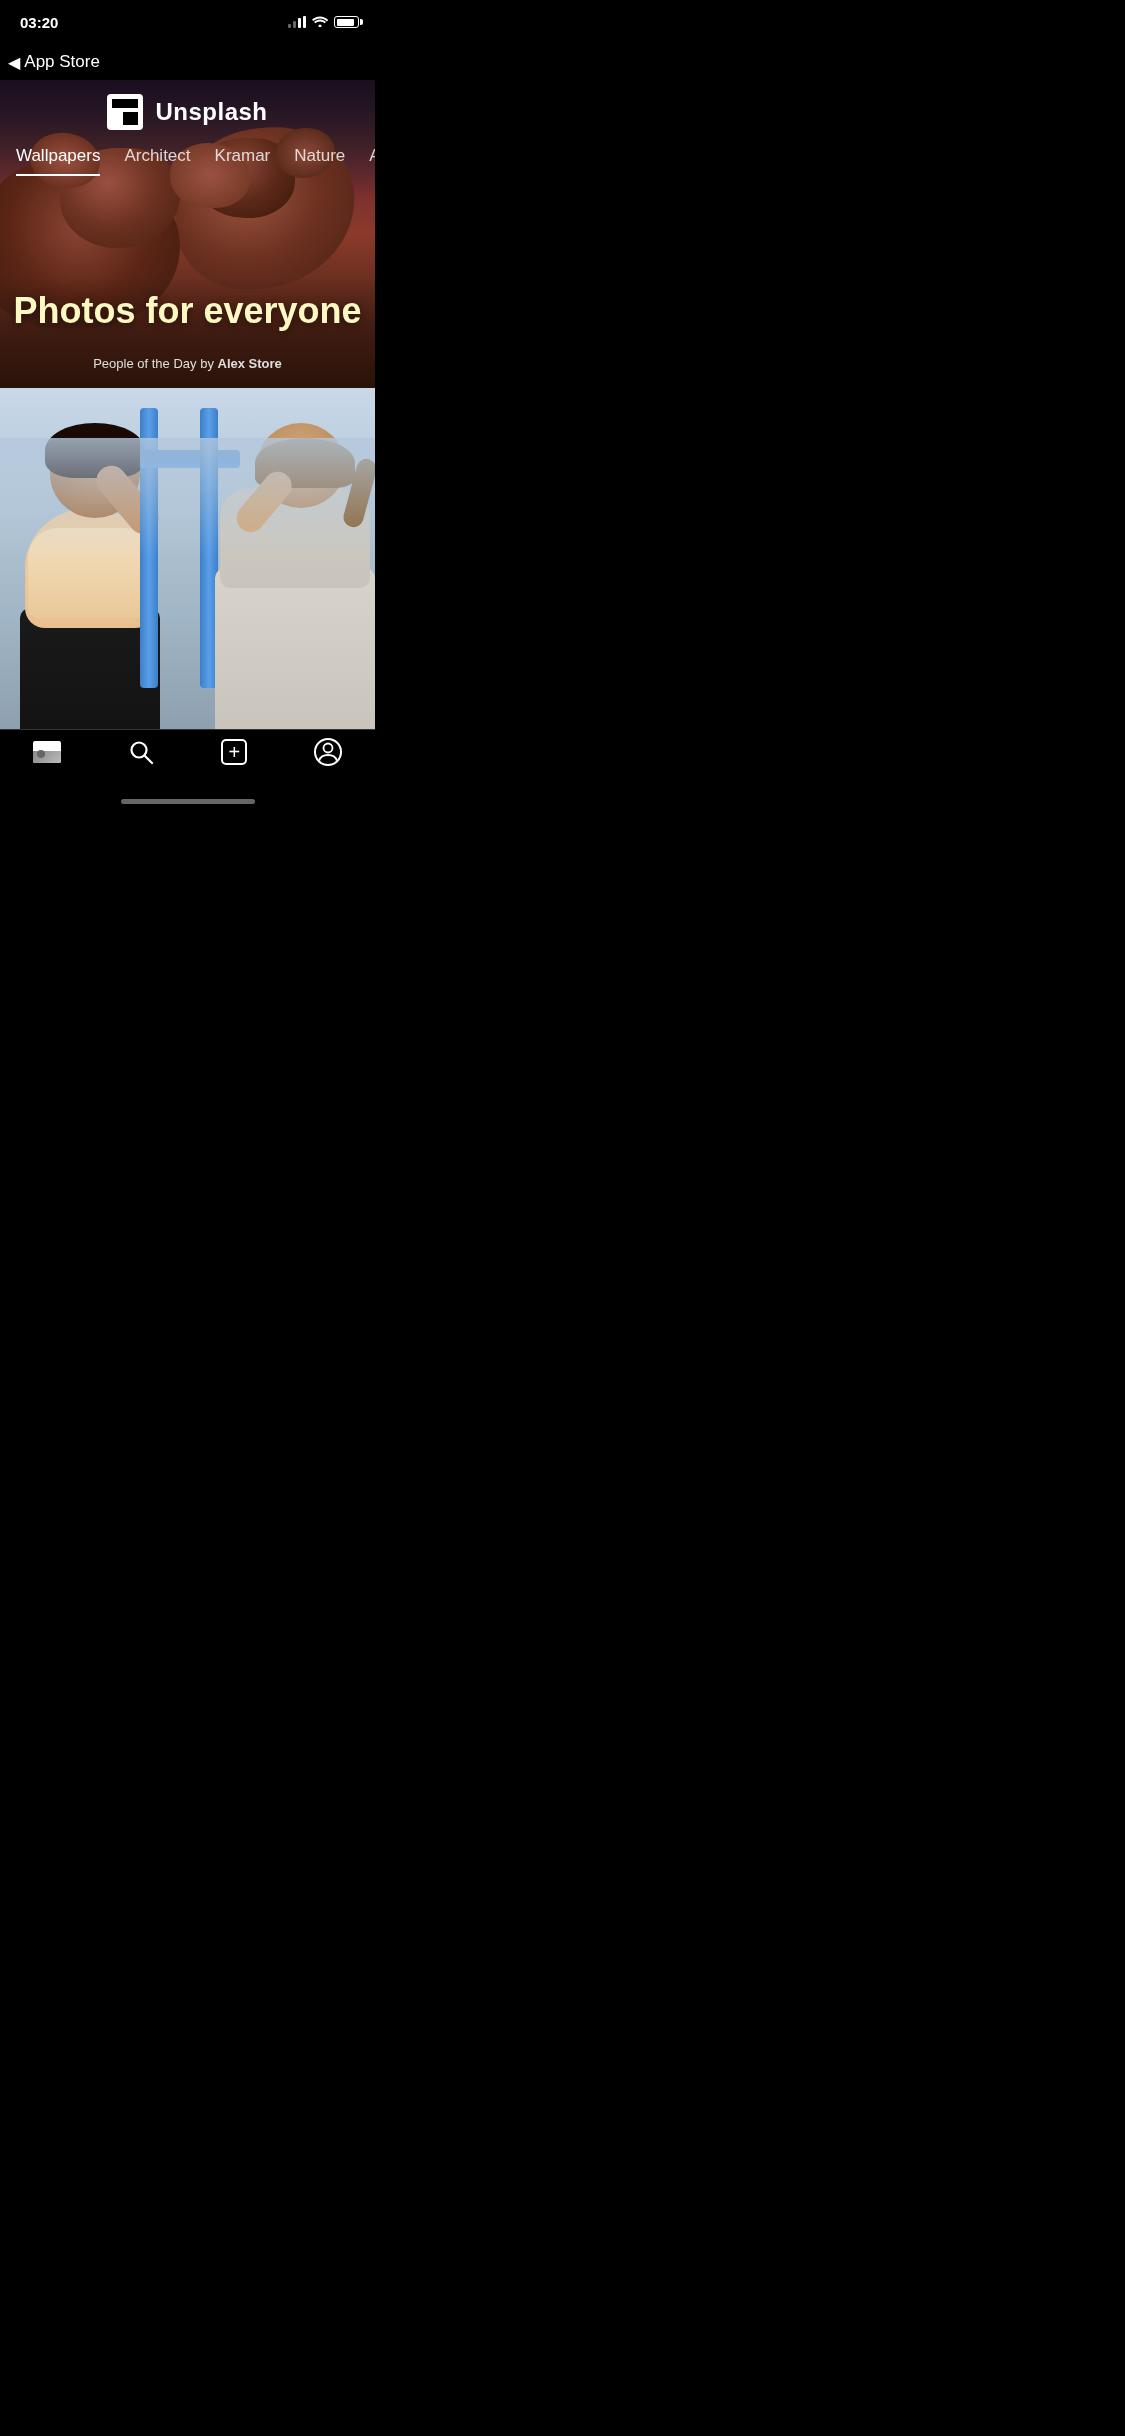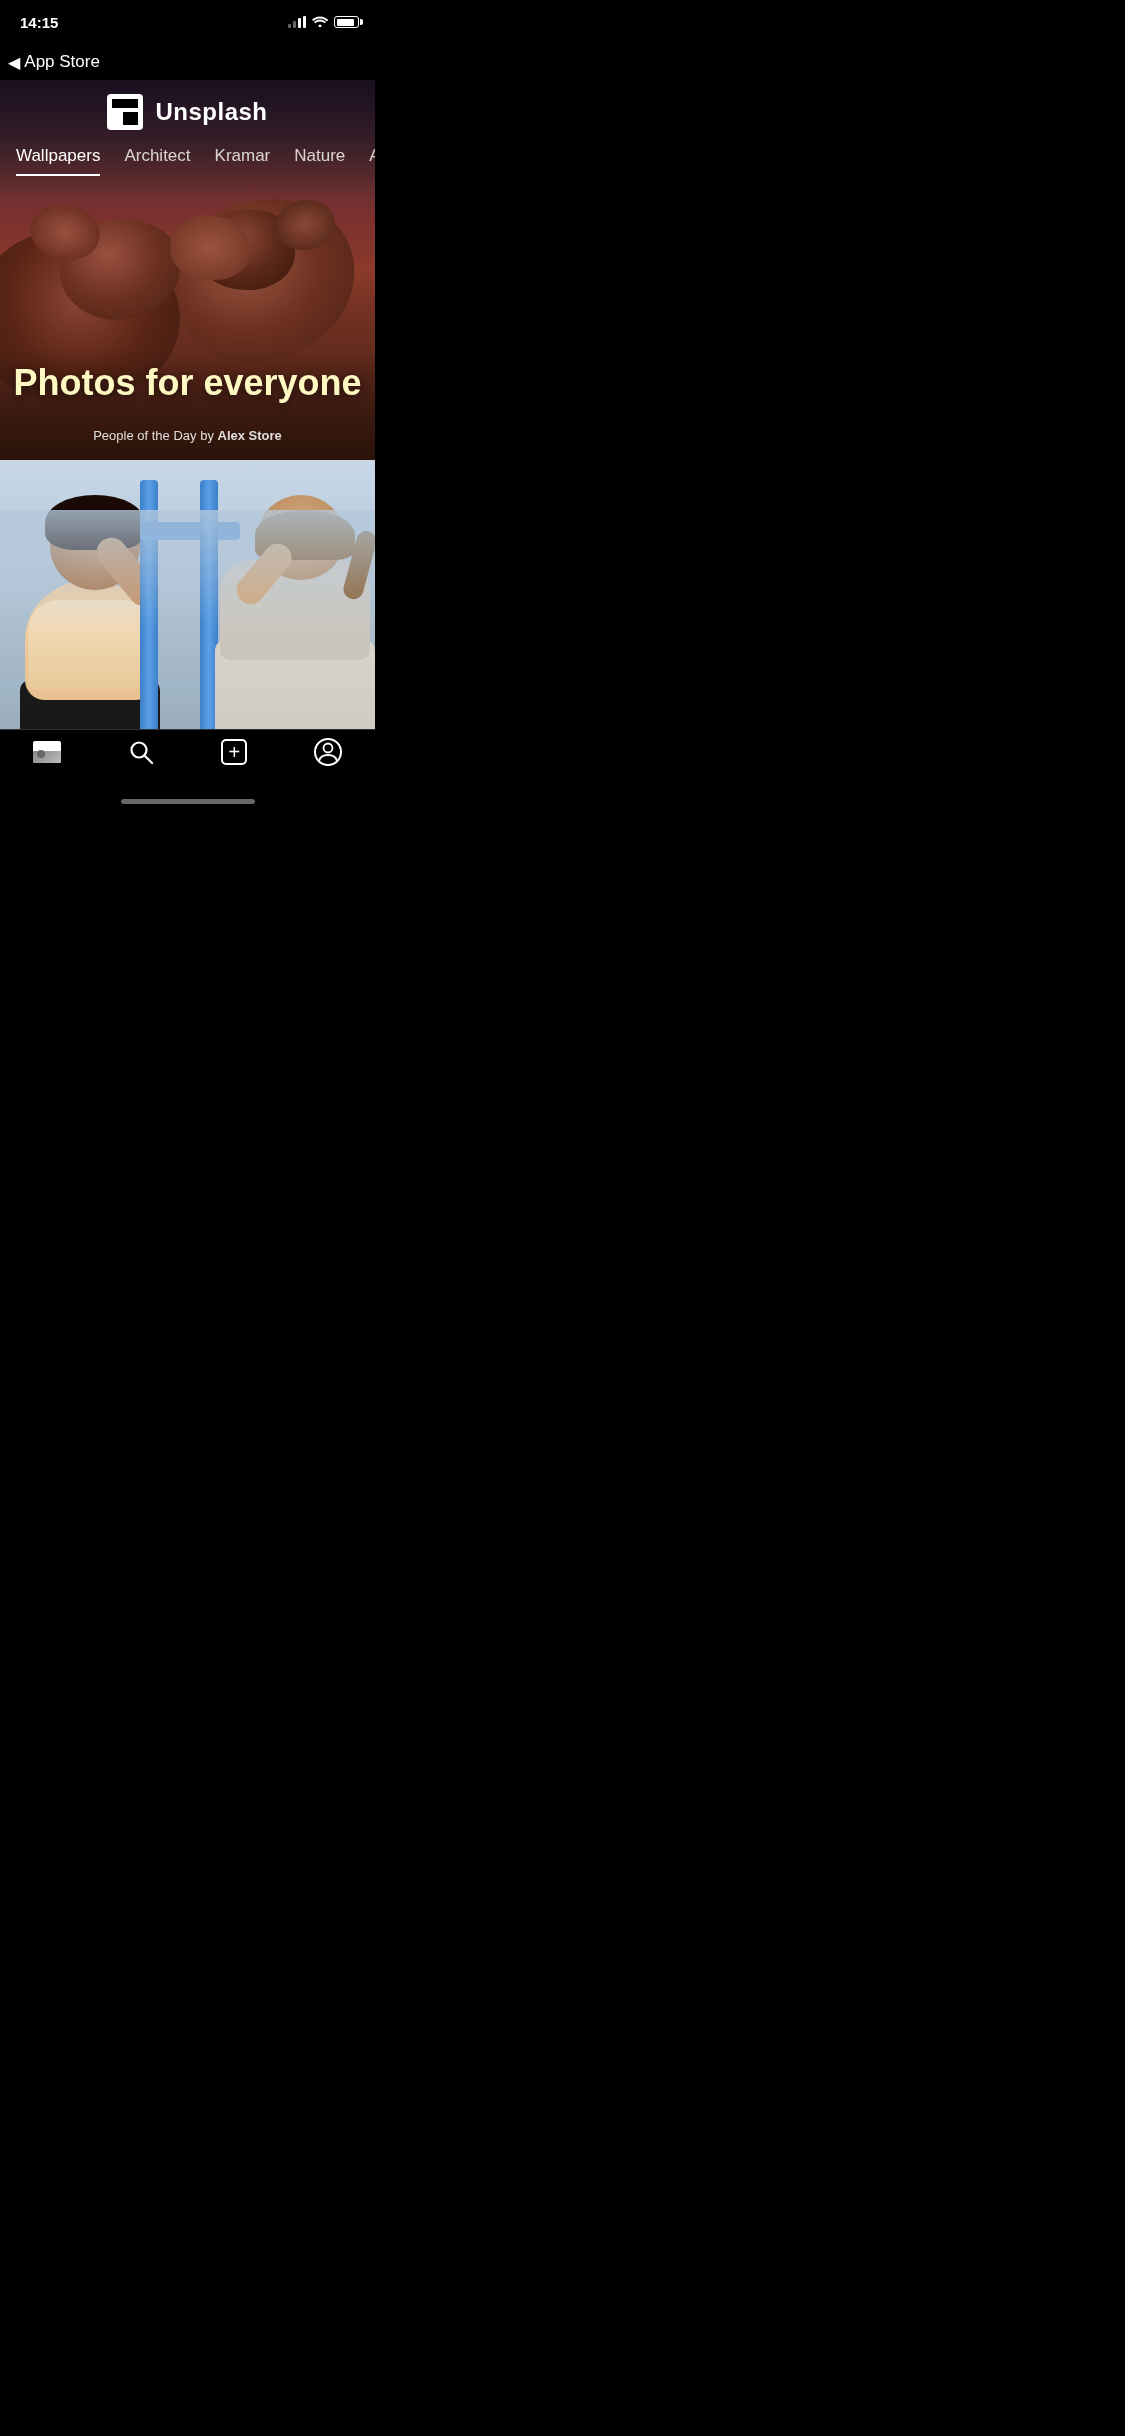--- a/index.html
+++ b/index.html
@@ -114,21 +114,21 @@
       bottom: 83px;
       overflow-y: auto;
       overflow-x: hidden;
     }
     .scroll-area::-webkit-scrollbar { display: none; }
 
     
     .hero-section {
       position: relative;
       width: 100%;
-      height: 380px;
+      height: 308px;
       background: #2a1a1a;
       overflow: hidden;
     }
 
     
     .hero-bg {
       position: absolute;
       inset: 0;
       background: linear-gradient(
         180deg,
@@ -462,21 +462,21 @@
       height: 5px;
       background: rgba(255,255,255,0.4);
       border-radius: 3px;
       z-index: 200;
     }
   </style>
 </head>
 <body>
 
 <div class="status-bar">
-  <span class="status-time">14:15</span>
+  <span class="status-time">03:20</span>
   <div class="status-icons">
     <div class="signal-bars">
       <span></span>
         <span></span>
         <span></span>
         <span></span>
     </div>
     <span class="wifi-icon">
       <svg width="16" height="12" viewBox="0 0 16 12" fill="white">
         <path d="M8 9.5a1.5 1.5 0 110 3 1.5 1.5 0 010-3z"></path>

